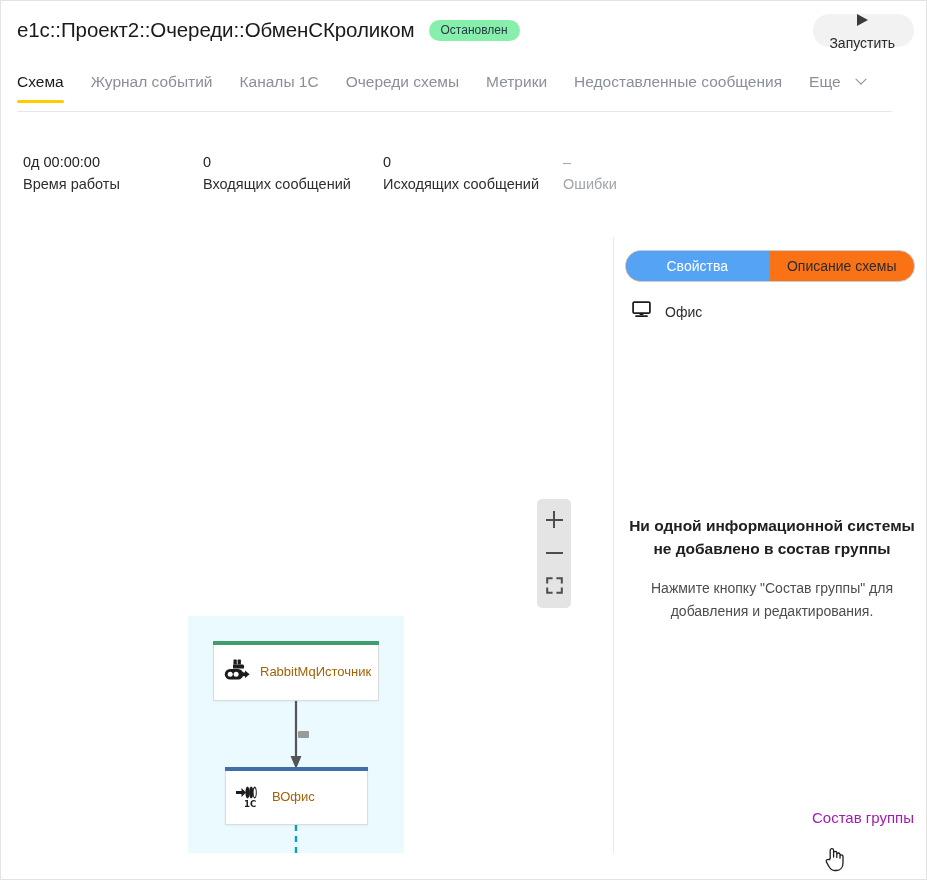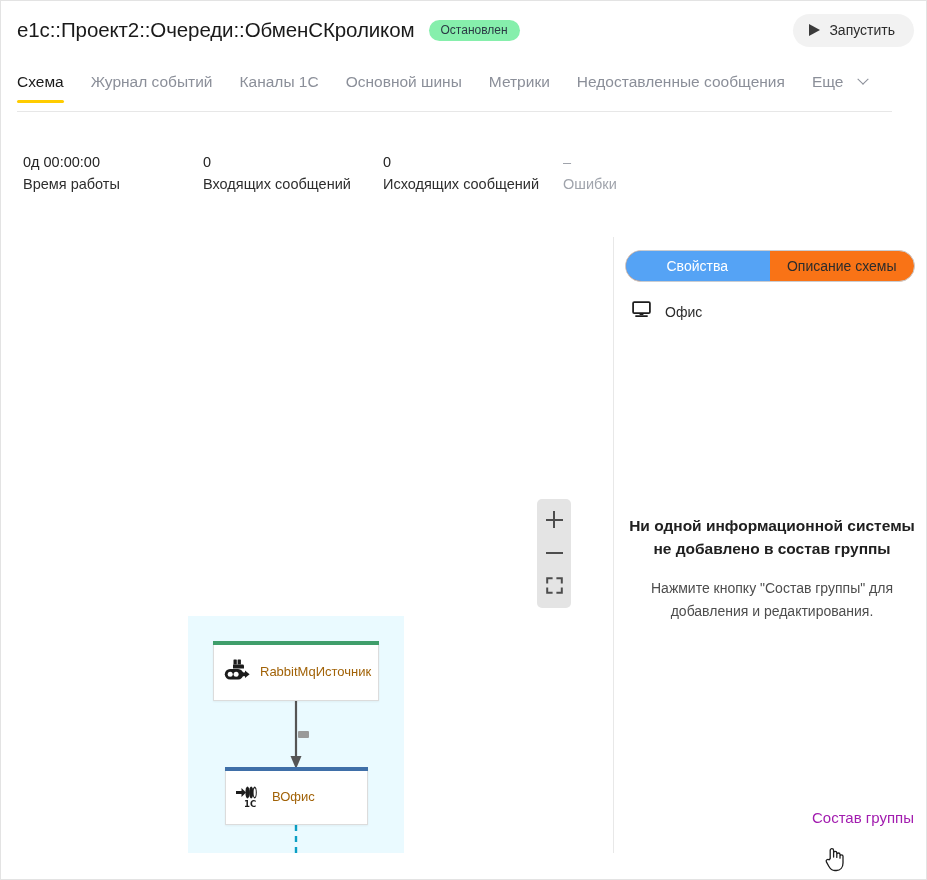--- a/index.html
+++ b/index.html
@@ -57,20 +57,21 @@
     background: #f2f2f2;
     border: none;
     border-radius: 17px;
     height: 33px;
     padding: 0 19px 0 16px;
     font-family: inherit;
     font-size: 14px;
     color: #2b2b2b;
     cursor: pointer;
     white-space: nowrap;
+    flex-direction: column;
   }
   .play-tri {
     width: 0; height: 0;
     border-left: 11px solid #3b3b3b;
     border-top: 6.5px solid transparent;
     border-bottom: 6.5px solid transparent;
   }
 
   
   .tabbar {
@@ -331,21 +332,21 @@
     <button class="run-button">
       <span class="play-tri"></span>
       <span>Запустить</span>
     </button>
   </div>
 
   <div class="tabbar">
     <div class="tab active">Схема</div>
     <div class="tab">Журнал событий</div>
     <div class="tab">Каналы 1С</div>
-    <div class="tab">Основной шины</div>
+    <div class="tab">Очереди схемы</div>
     <div class="tab">Метрики</div>
     <div class="tab">Недоставленные сообщения</div>
     <div class="tab more">
       <span>Еще</span>
       <span class="chev"></span>
     </div>
   </div>
 
   <div class="stats">
     <div class="stat">

